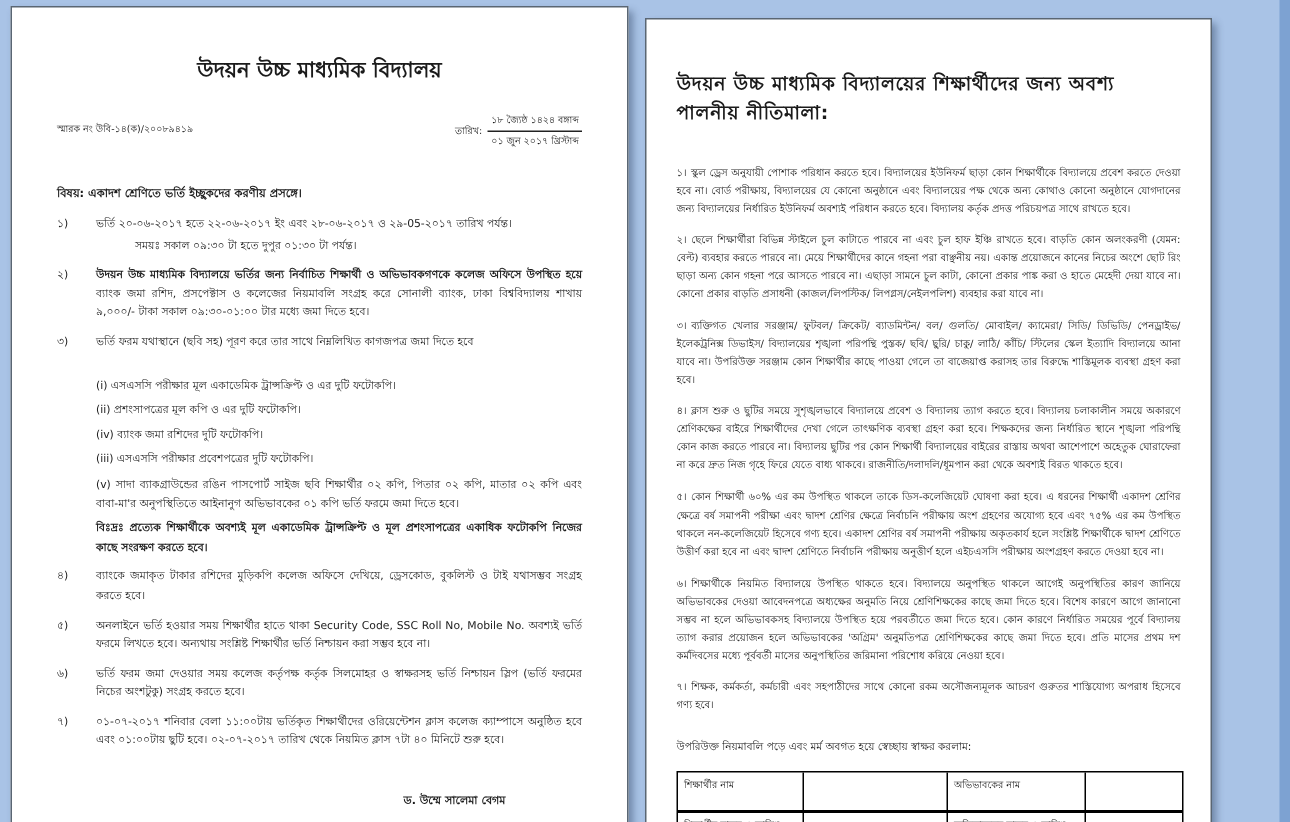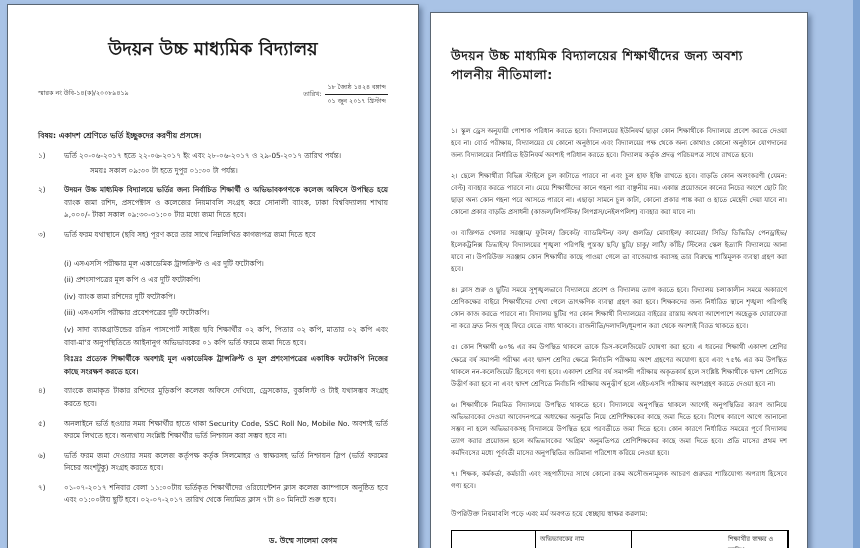--- a/index.html
+++ b/index.html
@@ -15,21 +15,21 @@
   .page{
     position:absolute;background:#ffffff;
     border:1px solid #5a6673;
     box-shadow:3px 3px 5px rgba(40,60,90,.45);
     box-sizing:border-box;overflow:hidden;
   }
   .page-left{left:7px;top:4px;width:412px;height:560px;padding:22px 30px 10px 30px;}
   .page-right{left:430px;top:12px;width:378px;height:552px;padding:18px 20px 10px 20px;}
 
   
-  .school-name{text-align:center;font-size:18px;font-weight:bold;margin-top:8px;}
+  .school-name{text-align:center;font-size:14px;font-weight:bold;margin-top:8px;}
   .doc-type{text-align:center;font-size:11px;font-weight:bold;margin-top:12px;}
   .meta-row{display:flex;justify-content:space-between;align-items:flex-start;margin-top:16px;font-size:6.3px;}
   .memo{padding-top:6px;}
   .date-block{display:flex;gap:4px;align-items:center;}
   .date-frac{display:inline-block;text-align:center;}
   .date-frac .top{display:block;border-bottom:1px solid #222;padding:0 2px 1px 2px;}
   .date-frac .bot{display:block;padding-top:1px;}
   .subject{font-size:7.6px;font-weight:bold;margin-top:22px;}
   .nlist{margin-top:8px;font-size:7.2px;line-height:1.75;}
   .item{display:flex;margin-top:7px;}
@@ -37,21 +37,21 @@
   .item .itxt{flex:1;text-align:justify;}
   .time-line{margin-top:2px;padding-left:26px;}
   .bold{font-weight:bold;}
   .subitems{margin-top:16px;}
   .subitem{margin-top:4px;}
   .note{font-weight:bold;margin-top:4px;text-align:justify;}
   .signature{margin-top:26px;text-align:center;margin-left:auto;width:170px;font-size:7.4px;font-weight:bold;line-height:2.1;}
 
   
   .rules-title{font-size:12.5px;font-weight:bold;letter-spacing:.5px;text-align:left;margin-top:16px;line-height:1.5;}
-  .rules{margin-top:40px;font-size:6.7px;line-height:1.8;}
+  .rules{margin-top:24px;font-size:6.7px;line-height:1.8;}
   .rule{margin-top:9px;text-align:justify;}
   .rule .rnum{font-weight:normal;margin-right:3px;}
   .declaration{font-size:7px;margin-top:16px;}
   .sign-table{
     margin-top:10px;display:grid;
     grid-template-columns:84px 96px 92px 64px;
     border:1px solid #000;width:336px;
   }
   .cell{border-right:1px solid #000;border-bottom:1px solid #000;font-size:6.4px;padding:3px 4px;box-sizing:border-box;line-height:1.7;}
   .cell.r1{height:27px;border-bottom:2.5px solid #000;}
@@ -149,20 +149,21 @@
       <p class="rule"><span class="rnum">৩।</span><span>ব্যক্তিগত খেলার সরঞ্জাম/ ফুটবল/ ক্রিকেট/ ব্যাডমিন্টন/ বল/ গুলতি/ মোবাইল/ ক্যামেরা/ সিডি/ ডিভিডি/ পেনড্রাইভ/ ইলেকট্রনিক্স ডিভাইস/ বিদ্যালয়ের শৃঙ্খলা পরিপন্থি পুস্তক/ ছবি/ ছুরি/ চাকু/ লাঠি/ কাঁচি/ স্টিলের স্কেল ইত্যাদি বিদ্যালয়ে আনা যাবে না। উপরিউক্ত সরঞ্জাম কোন শিক্ষার্থীর কাছে পাওয়া গেলে তা বাজেয়াপ্ত করাসহ তার বিরুদ্ধে শাস্তিমূলক ব্যবস্থা গ্রহণ করা হবে।</span></p>
       <p class="rule"><span class="rnum">৪।</span><span>ক্লাস শুরু ও ছুটির সময়ে সুশৃঙ্খলভাবে বিদ্যালয়ে প্রবেশ ও বিদ্যালয় ত্যাগ করতে হবে। বিদ্যালয় চলাকালীন সময়ে অকারণে শ্রেণিকক্ষের বাইরে শিক্ষার্থীদের দেখা গেলে তাৎক্ষণিক ব্যবস্থা গ্রহণ করা হবে। শিক্ষকদের জন্য নির্ধারিত স্থানে শৃঙ্খলা পরিপন্থি কোন কাজ করতে পারবে না। বিদ্যালয় ছুটির পর কোন শিক্ষার্থী বিদ্যালয়ের বাইরের রাস্তায় অথবা আশেপাশে অহেতুক ঘোরাফেরা না করে দ্রুত নিজ গৃহে ফিরে যেতে বাধ্য থাকবে। রাজনীতি/দলাদলি/ধূমপান করা থেকে অবশ্যই বিরত থাকতে হবে।</span></p>
       <p class="rule"><span class="rnum">৫।</span><span>কোন শিক্ষার্থী ৬০% এর কম উপস্থিত থাকলে তাকে ডিস-কলেজিয়েট ঘোষণা করা হবে। এ ধরনের শিক্ষার্থী একাদশ শ্রেণির ক্ষেত্রে বর্ষ সমাপনী পরীক্ষা এবং দ্বাদশ শ্রেণির ক্ষেত্রে নির্বাচনি পরীক্ষায় অংশ গ্রহণের অযোগ্য হবে এবং ৭৫% এর কম উপস্থিত থাকলে নন-কলেজিয়েট হিসেবে গণ্য হবে। একাদশ শ্রেণির বর্ষ সমাপনী পরীক্ষায় অকৃতকার্য হলে সংশ্লিষ্ট শিক্ষার্থীকে দ্বাদশ শ্রেণিতে উত্তীর্ণ করা হবে না এবং দ্বাদশ শ্রেণিতে নির্বাচনি পরীক্ষায় অনুত্তীর্ণ হলে এইচএসসি পরীক্ষায় অংশগ্রহণ করতে দেওয়া হবে না।</span></p>
       <p class="rule"><span class="rnum">৬।</span><span>শিক্ষার্থীকে নিয়মিত বিদ্যালয়ে উপস্থিত থাকতে হবে। বিদ্যালয়ে অনুপস্থিত থাকলে আগেই অনুপস্থিতির কারণ জানিয়ে অভিভাবকের দেওয়া আবেদনপত্রে অধ্যক্ষের অনুমতি নিয়ে শ্রেণিশিক্ষকের কাছে জমা দিতে হবে। বিশেষ কারণে আগে জানানো সম্ভব না হলে অভিভাবকসহ বিদ্যালয়ে উপস্থিত হয়ে পরবর্তীতে জমা দিতে হবে। কোন কারণে নির্ধারিত সময়ের পূর্বে বিদ্যালয় ত্যাগ করার প্রয়োজন হলে অভিভাবকের 'অগ্রিম' অনুমতিপত্র শ্রেণিশিক্ষকের কাছে জমা দিতে হবে। প্রতি মাসের প্রথম দশ কর্মদিবসের মধ্যে পূর্ববর্তী মাসের অনুপস্থিতির জরিমানা পরিশোধ করিয়ে নেওয়া হবে।</span></p>
       <p class="rule"><span class="rnum">৭।</span><span>শিক্ষক, কর্মকর্তা, কর্মচারী এবং সহপাঠীদের সাথে কোনো রকম অসৌজন্যমূলক আচরণ গুরুতর শাস্তিযোগ্য অপরাধ হিসেবে গণ্য হবে।</span></p>
     </div>
 
     <div class="declaration">উপরিউক্ত নিয়মাবলি পড়ে এবং মর্ম অবগত হয়ে স্বেচ্ছায় স্বাক্ষর করলাম:</div>
 
     <div class="sign-table">
+      <div class="cell r1">শিক্ষার্থীর নাম</div>
       <div class="cell r1"></div>
       <div class="cell r1">অভিভাবকের নাম</div>
       <div class="cell r1 last"></div>
       <div class="cell r2">শিক্ষার্থীর স্বাক্ষর ও তারিখ</div>
       <div class="cell r2"></div>
       <div class="cell r2">অভিভাবকের স্বাক্ষর ও তারিখ</div>
       <div class="cell r2 last"></div>
     </div>
   </div>
 

